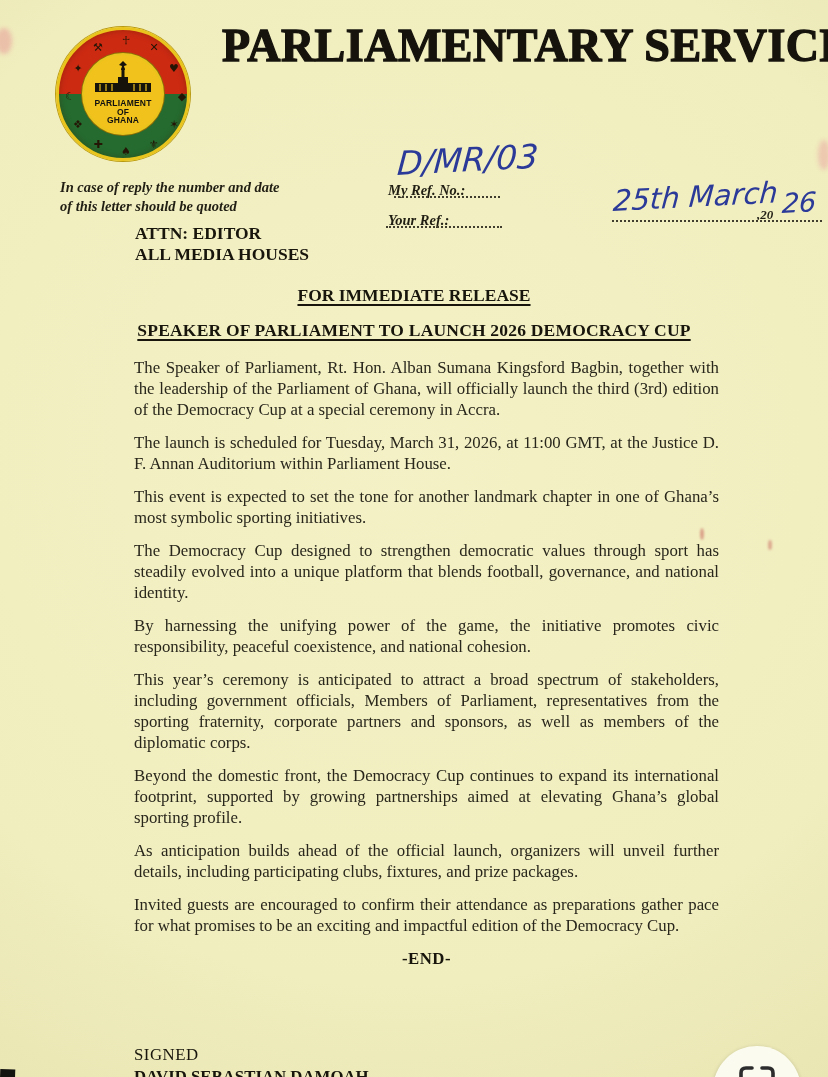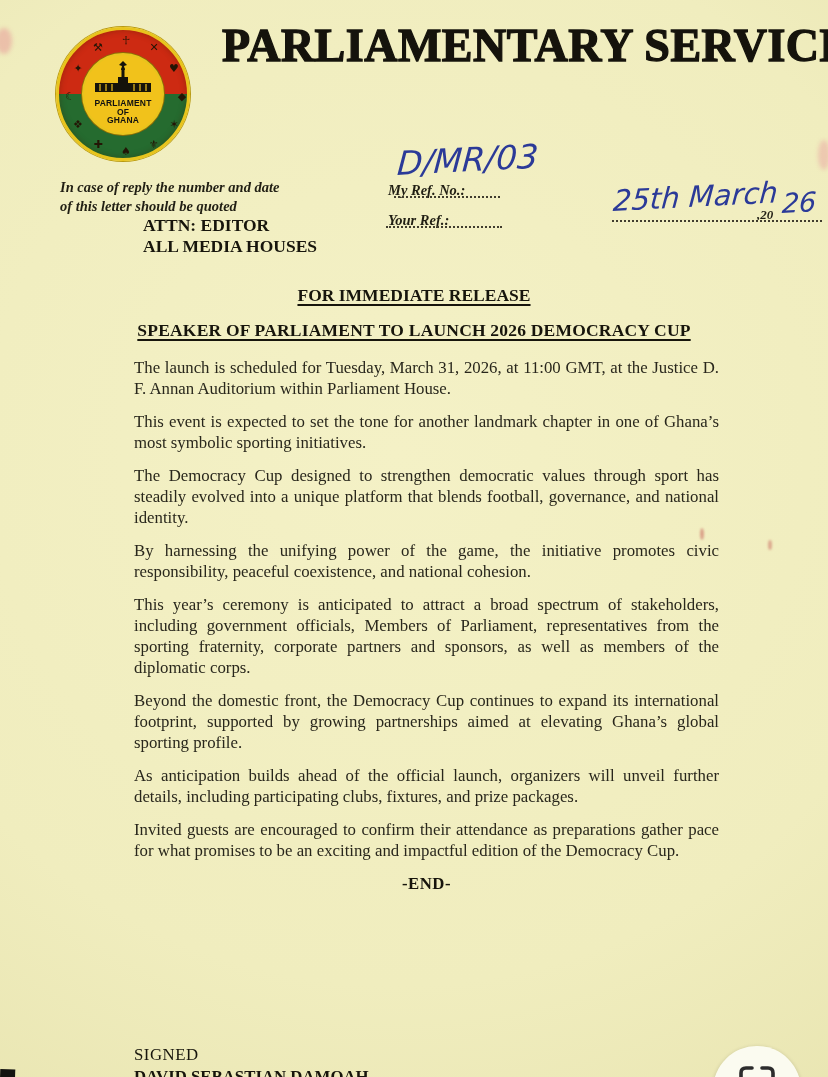--- a/index.html
+++ b/index.html
@@ -46,22 +46,22 @@
   .yourref-line { left:386px; top:212px; width:116px; height:16px; }
   .date-line { left:612px; top:206px; width:210px; height:16px; }
   .handwrite { font-family:"DejaVu Sans", sans-serif; font-style:italic; color:#2b3a98;
     transform:rotate(-3deg) skewX(-7deg); transform-origin:left bottom; white-space:nowrap; }
   .myref-value { position:absolute; left:396px; top:144px; font-size:33px; }
   .date-dm { position:absolute; left:612px; top:184px; font-size:29px; }
   .date-year-printed { position:absolute; left:757px; top:207px; font-style:italic; font-weight:bold;
     font-size:13px; color:#211f14; }
   .date-yy { position:absolute; left:781px; top:188px; font-size:27px; }
   
-  .attn { position:absolute; left:135px; top:215px; font-weight:bold; font-size:17.5px;
-    line-height:21px; color:#17150c;margin-left:8px; }
+  .attn { position:absolute; left:135px; top:223px; font-weight:bold; font-size:17.5px;
+    line-height:21px; color:#17150c; }
   .center-head { position:absolute; left:0; width:828px; text-align:center; font-weight:bold;
     font-size:17.5px; color:#17150c; text-decoration:underline; text-underline-offset:3px;
     text-decoration-thickness:1.5px; }
   .release-head { top:285px; }
   .headline { top:320px; letter-spacing:.2px; }
   .body-copy { position:absolute; left:134px; top:357px; width:585px; font-size:16.8px;
     line-height:21px; text-align:justify; color:#29271c; }
   .body-copy p { margin-bottom:12px; }
   .end-marker { text-align:center; font-weight:bold; margin-top:9px; letter-spacing:.5px; color:#17150c; }
   .sig { position:absolute; left:134px; top:1044px; font-size:16.8px; line-height:21.5px; color:#17150c;font-family:Liberation Serif, serif; }
@@ -139,20 +139,21 @@
 
   <div class="attn">
     <div>ATTN: EDITOR</div>
     <div>ALL MEDIA HOUSES</div>
   </div>
 
   <div class="center-head release-head">FOR IMMEDIATE RELEASE</div>
   <div class="center-head headline">SPEAKER OF PARLIAMENT TO LAUNCH 2026 DEMOCRACY CUP</div>
 
   <div class="body-copy">
+    <p>The Speaker of Parliament, Rt. Hon. Alban Sumana Kingsford Bagbin, together with the leadership of the Parliament of Ghana, will officially launch the third (3rd) edition of the Democracy Cup at a special ceremony in Accra.</p>
     <p>The launch is scheduled for Tuesday, March 31, 2026, at 11:00 GMT, at the Justice D. F. Annan Auditorium within Parliament House.</p>
     <p>This event is expected to set the tone for another landmark chapter in one of Ghana’s most symbolic sporting initiatives.</p>
     <p>The Democracy Cup designed to strengthen democratic values through sport has steadily evolved into a unique platform that blends football, governance, and national identity.</p>
     <p>By harnessing the unifying power of the game, the initiative promotes civic responsibility, peaceful coexistence, and national cohesion.</p>
     <p>This year’s ceremony is anticipated to attract a broad spectrum of stakeholders, including government officials, Members of Parliament, representatives from the sporting fraternity, corporate partners and sponsors, as well as members of the diplomatic corps.</p>
     <p>Beyond the domestic front, the Democracy Cup continues to expand its international footprint, supported by growing partnerships aimed at elevating Ghana’s global sporting profile.</p>
     <p>As anticipation builds ahead of the official launch, organizers will unveil further details, including participating clubs, fixtures, and prize packages.</p>
     <p>Invited guests are encouraged to confirm their attendance as preparations gather pace for what promises to be an exciting and impactful edition of the Democracy Cup.</p>
     <div class="end-marker">-END-</div>
   </div>

